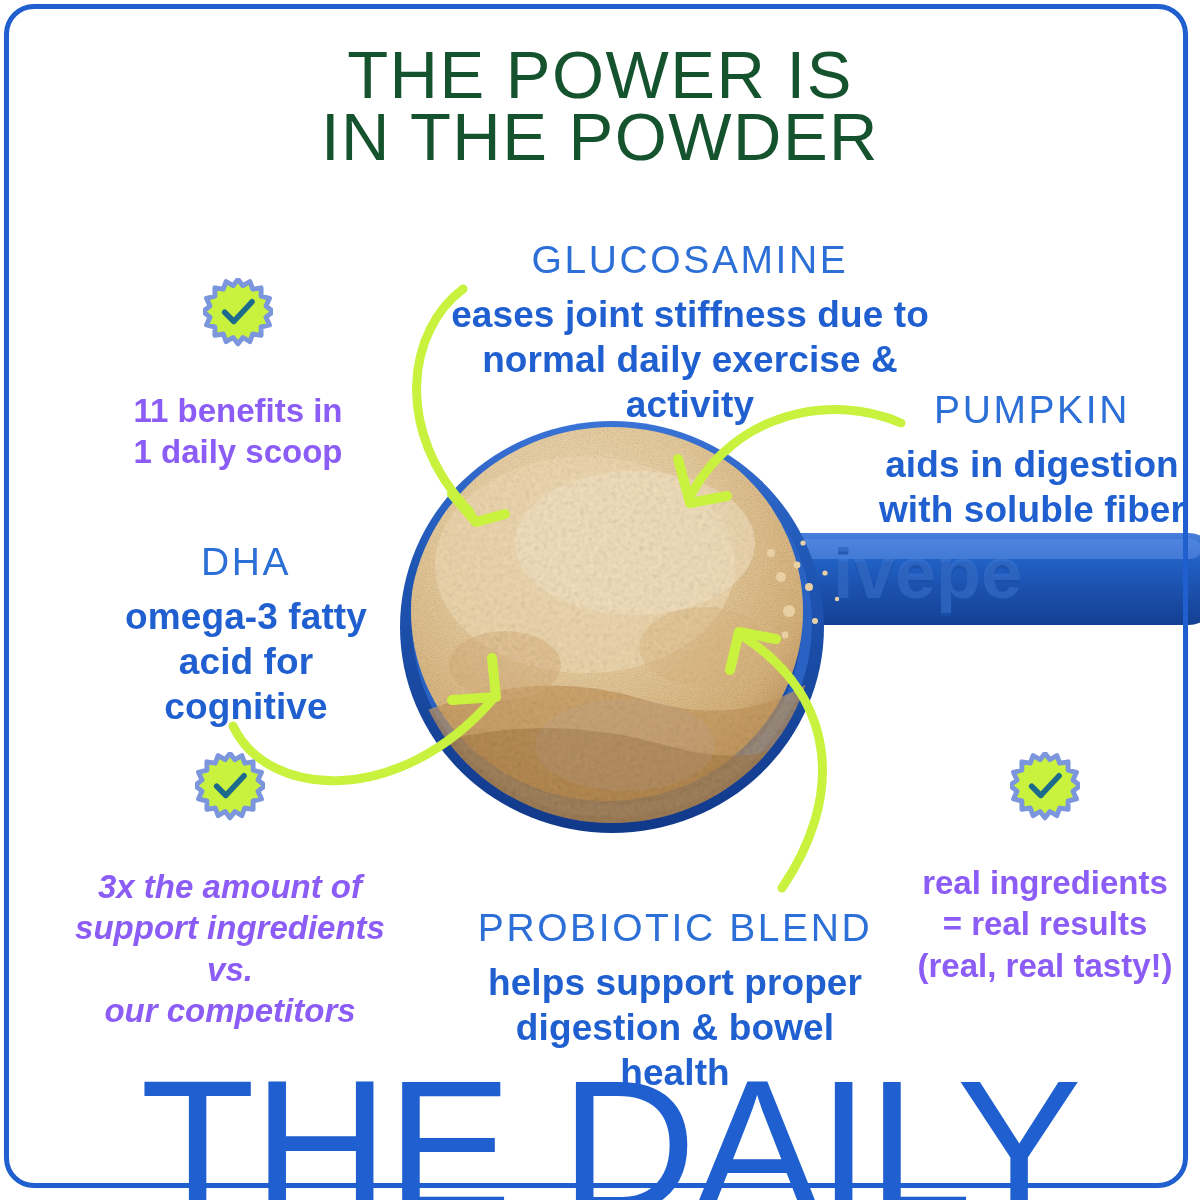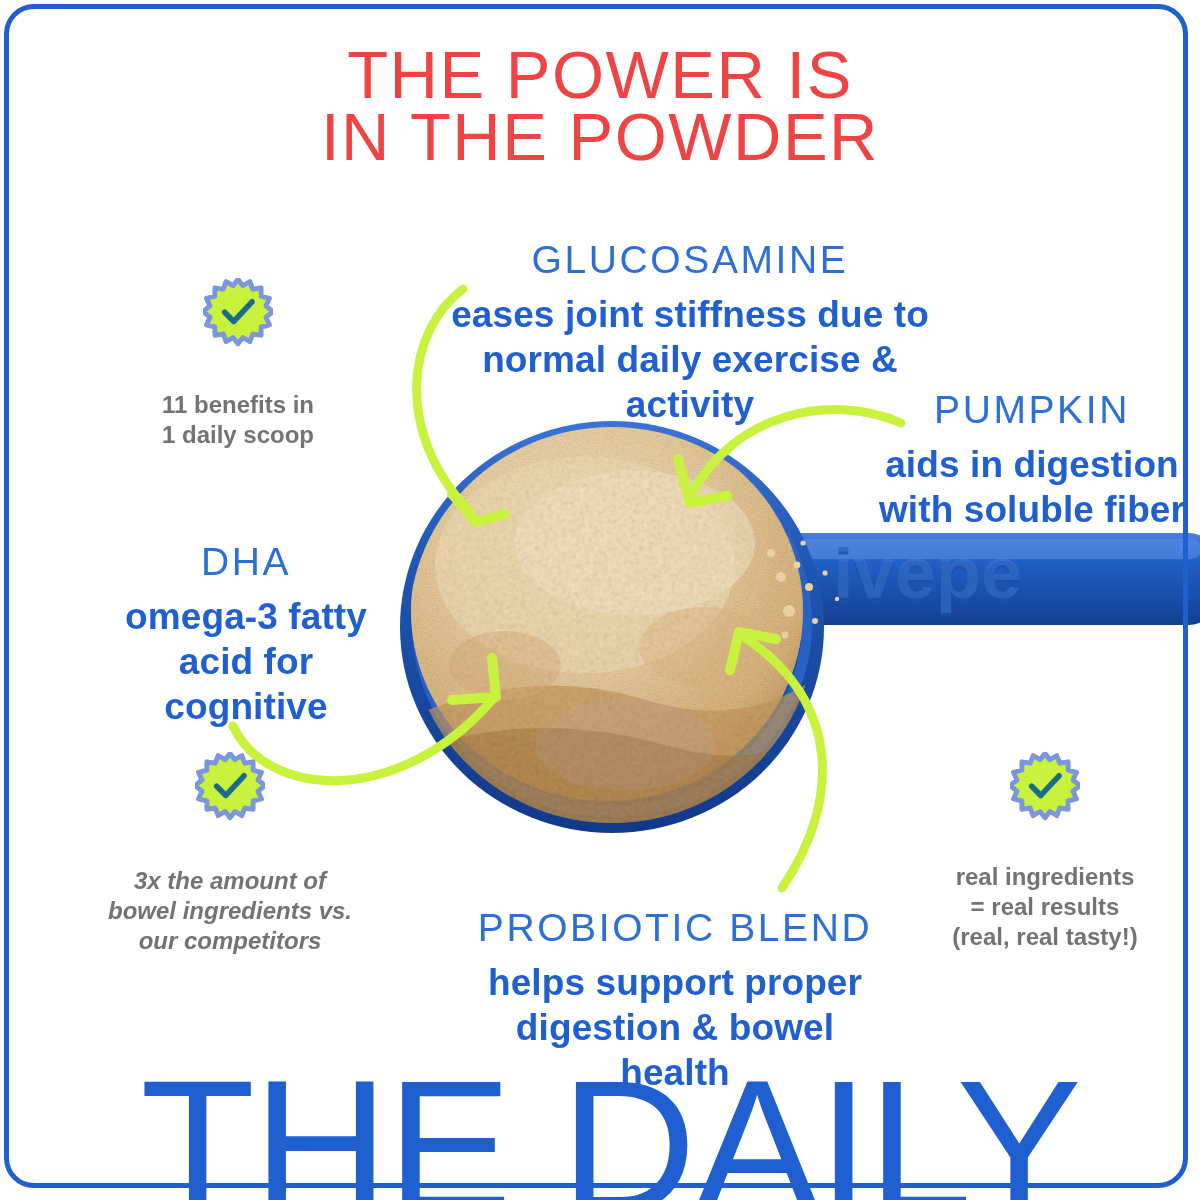--- a/index.html
+++ b/index.html
@@ -12,21 +12,21 @@
   
   .frame{
     position:absolute;left:4px;top:4px;width:1184px;height:1184px;
     border:5px solid #1f5fd0;border-radius:30px;box-sizing:border-box;
     pointer-events:none;z-index:5;
   }
 
   
   .headline{
     position:absolute;left:0;top:44px;width:1200px;text-align:center;
-    color:#ef4444;font-family:"Liberation Sans", sans-serif;
+    color:#14532d;font-family:"Liberation Sans", sans-serif;
     font-size:67px;line-height:0.92;font-weight:400;letter-spacing:1.5px;
     z-index:4;
   }
   .headline .l2{display:block;}
 
   
   .daily{
     position:absolute;left:-20px;top:1052px;width:1260px;
     color:#1f5fd0;font-family:"Liberation Sans", sans-serif;
     font-size:188px;line-height:1;font-weight:400;letter-spacing:-2px;
@@ -40,21 +40,21 @@
     color:#2c6fd6;white-space:nowrap;
   }
   .c-body{
     margin-top:9px;font-size:37px;font-weight:700;line-height:1.22;
     color:#1f5fd0;letter-spacing:0.1px;
   }
 
   
   .benefit{position:absolute;z-index:4;text-align:center;width:320px;}
   .benefit .b-text{
-    font-size:24px;font-weight:700;line-height:1.25;color:#737373;
+    font-size:33px;font-weight:700;line-height:1.25;color:#8b5cf6;
   }
   .badge{margin:0 auto;display:block;}
 
   
   .photo{position:absolute;z-index:2;}
 
   .arrows{position:absolute;left:0;top:0;width:1200px;height:1200px;z-index:3;pointer-events:none;}
 </style>
 </head>
 <body>
@@ -219,21 +219,21 @@
     </div>
   </div>
 
   <div class="benefit" style="left:70px;top:752px;font-style:italic;">
     <svg class="badge" width="70" height="70" viewBox="0 0 100 100">
       <path d="M50 2 L57 11 L67 5 L71 16 L83 14 L83 26 L95 29 L90 40 L100 48 L90 56 L95 67 L83 70 L83 82 L71 80 L67 91 L57 85 L50 94 L43 85 L33 91 L29 80 L17 82 L17 70 L5 67 L10 56 L0 48 L10 40 L5 29 L17 26 L17 14 L29 16 L33 5 L43 11 Z" fill="#c9f23f" stroke="#7b96dc" stroke-width="7" stroke-linejoin="round"></path>
       <path d="M31 49 L44 62 L70 34" fill="none" stroke="#1c6a8c" stroke-width="8" stroke-linecap="round" stroke-linejoin="round"></path>
     </svg>
     <div class="b-text" style="margin-top:44px;">
       <div>3x the amount of</div>
-      <div>bowel ingredients vs.</div>
+      <div>support ingredients vs.</div>
       <div>our competitors</div>
     </div>
   </div>
 
   <div class="benefit" style="left:885px;top:752px;">
     <svg class="badge" width="70" height="70" viewBox="0 0 100 100">
       <path d="M50 2 L57 11 L67 5 L71 16 L83 14 L83 26 L95 29 L90 40 L100 48 L90 56 L95 67 L83 70 L83 82 L71 80 L67 91 L57 85 L50 94 L43 85 L33 91 L29 80 L17 82 L17 70 L5 67 L10 56 L0 48 L10 40 L5 29 L17 26 L17 14 L29 16 L33 5 L43 11 Z" fill="#c9f23f" stroke="#7b96dc" stroke-width="7" stroke-linejoin="round"></path>
       <path d="M31 49 L44 62 L70 34" fill="none" stroke="#1c6a8c" stroke-width="8" stroke-linecap="round" stroke-linejoin="round"></path>
     </svg>
     <div class="b-text" style="margin-top:40px;">

